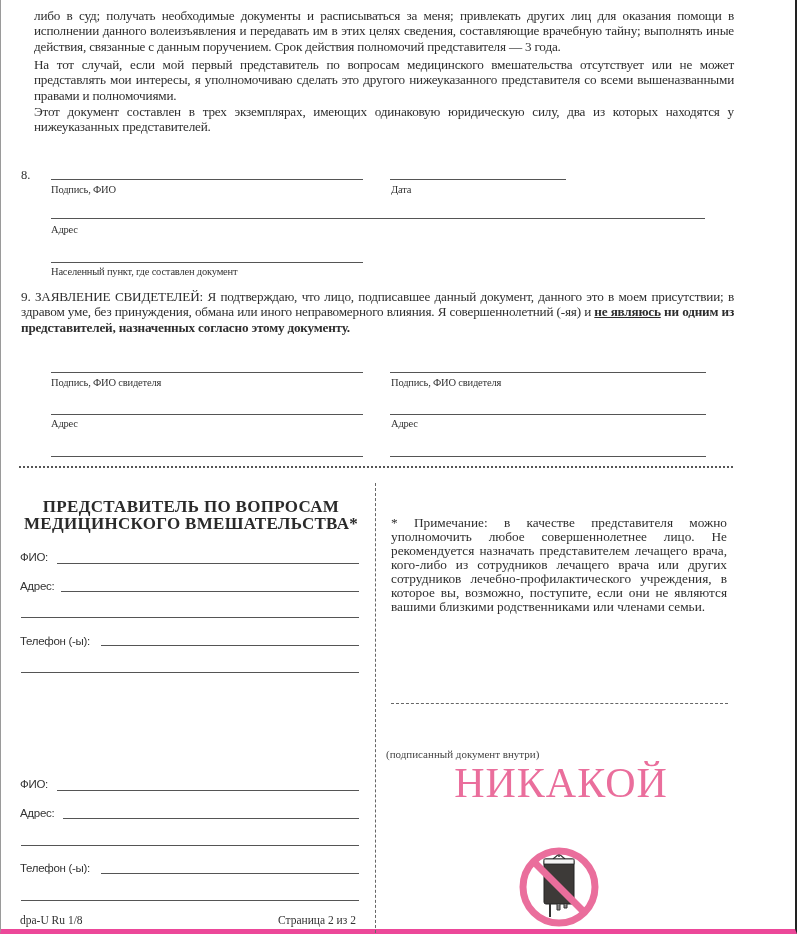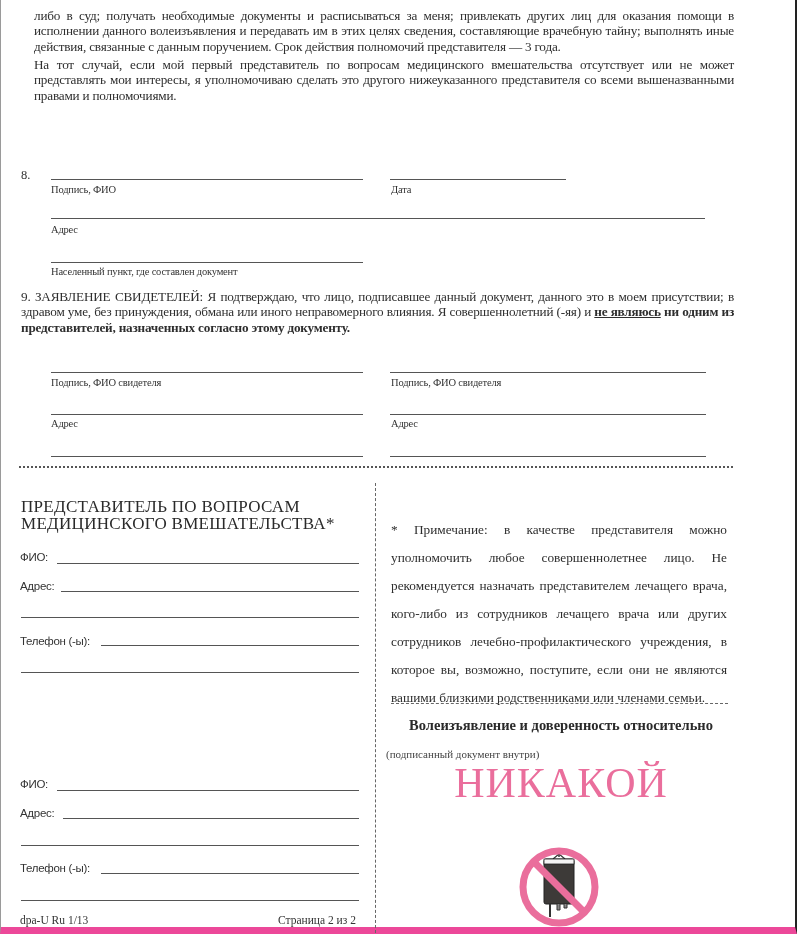--- a/index.html
+++ b/index.html
@@ -1,42 +1,43 @@
 <!DOCTYPE html>
 <html><head>
 <meta charset="utf-8">
 <style>
   html, body { margin:0; padding:0; background:#ffffff; }
   body { width:800px; height:940px; position:relative; overflow:hidden; color:#2a2a2a;
          font-family:"Liberation Serif","DejaVu Serif",serif; }
   .page { position:absolute; left:0; top:0; width:797px; height:934px;
-          border-left:1px solid #9a9a9a; border-right:2px solid #222; border-bottom:7px solid #ec4899; box-sizing:border-box; }
+          border-left:1px solid #9a9a9a; border-right:2px solid #222; border-bottom:5px solid #ec4899; box-sizing:border-box; }
   .para { position:absolute; left:33px; width:700px; font-size:13.2px; line-height:15.3px;
           text-align:justify; letter-spacing:-0.2px; font-family:"Liberation Sans Narrow","Liberation Serif",serif; color:#2e2e2e; }
   .line { position:absolute; height:1px; background:#555; }
   .lbl { position:absolute; font-size:10.5px; color:#333; letter-spacing:-0.2px; }
   .num { position:absolute; font-size:12.5px; color:#333; }
   .dash-h { position:absolute; border-top:2px dotted #555; height:0; }
   .dash-v { position:absolute; border-left:1.5px dashed #666; width:0; }
-  .rep-title { position:absolute; font-weight:normal; font-size:17px; line-height:17px; color:#2a2a2a; letter-spacing:0.3px; }
+  .rep-title { position:absolute; font-weight:bold; text-align:center; font-size:17px; line-height:17px; color:#2a2a2a; letter-spacing:0.3px; }
   .field-lbl { position:absolute; font-size:11.5px; color:#333; font-family:Liberation Sans, sans-serif; letter-spacing:-0.3px; }
-  .note { position:absolute; left:390px; width:336px; font-size:13.3px; line-height:28px; text-align:justify; color:#2e2e2e; }
+  .note { position:absolute; left:390px; width:336px; font-size:13.3px; line-height:14px; text-align:justify; color:#2e2e2e; }
   .brand-title { position:absolute; left:385px; width:350px; text-align:center; font-weight:bold; font-size:14.5px; line-height:15px; color:#2a2a2a; }
   .brand-sub { position:absolute; left:385px; width:350px; text-align:left; font-size:11px; color:#444; }
   .pink { position:absolute; left:385px; width:350px; text-align:center; color:#ea6e9c; font-size:42px; line-height:42px; letter-spacing:1px; }
   .footer { position:absolute; font-size:11.5px; color:#333; font-family:"Liberation Serif",serif; }
   u { text-decoration:underline; }
 </style>
 </head>
 <body>
 
 <div class="page">
 
   <div class="para" style="top:8px;">либо в суд; получать необходимые документы и расписываться за меня; привлекать других лиц для оказания помощи в исполнении данного волеизъявления и передавать им в этих целях сведения, составляющие врачебную тайну; выполнять иные действия, связанные с данным поручением. Срок действия полномочий представителя — 3 года.</div>
   <div class="para" style="top:57px;">На тот случай, если мой первый представитель по вопросам медицинского вмешательства отсутствует или не может представлять мои интересы, я уполномочиваю сделать это другого нижеуказанного представителя со всеми вышеназванными правами и полномочиями.</div>
+  <div class="para" style="top:104px;">Этот документ составлен в трех экземплярах, имеющих одинаковую юридическую силу, два из которых находятся у нижеуказанных представителей.</div>
 
   <div class="num" style="left:20px; top:168px;">8.</div>
   <div class="line" style="left:50px; top:179px; width:312px;"></div>
   <div class="lbl" style="left:50px; top:184px;">Подпись, ФИО</div>
   <div class="line" style="left:389px; top:179px; width:176px;"></div>
   <div class="lbl" style="left:390px; top:184px;">Дата</div>
   <div class="line" style="left:50px; top:218px; width:654px;"></div>
   <div class="lbl" style="left:50px; top:224px;">Адрес</div>
   <div class="line" style="left:50px; top:262px; width:312px;"></div>
   <div class="lbl" style="left:50px; top:266px;">Населенный пункт, где составлен документ</div>
@@ -75,21 +76,20 @@
   <div class="line" style="left:60px; top:591px; width:298px;"></div>
   <div class="line" style="left:20px; top:617px; width:338px;"></div>
   <div class="field-lbl" style="left:19px; top:635px;">Телефон (-ы):</div>
   <div class="line" style="left:100px; top:645px; width:258px;"></div>
   <div class="line" style="left:20px; top:672px; width:338px;"></div>
 
   <div class="note" style="top:516px;">* Примечание: в качестве представителя можно уполномочить любое совершеннолетнее лицо. Не рекомендуется назначать представителем лечащего врача, кого-либо из сотрудников лечащего врача или других сотрудников лечебно-профилактического учреждения, в которое вы, возможно, поступите, если они не являются вашими близкими родственниками или членами семьи.</div>
 
   <div class="dash-h" style="left:390px; top:703px; width:337px; border-top:1.5px dashed #666;"></div>
   <div class="brand-title" style="top:718px;">
-    <div>Волеизъявление и доверенность относительно</div>
   </div>
   <div class="brand-sub" style="top:748px;">(подписанный документ внутри)</div>
   <div class="pink" style="top:762px;">НИКАКОЙ</div>
 
   <div style="position:absolute; left:516px; top:845px; width:84px; height:84px;">
     <svg width="84" height="84" viewBox="0 0 84 84">
       <line x1="42" y1="6" x2="42" y2="12" stroke="#333" stroke-width="1.5"></line>
       <line x1="36" y1="14" x2="42" y2="9" stroke="#333" stroke-width="1.2"></line>
       <line x1="48" y1="14" x2="42" y2="9" stroke="#333" stroke-width="1.2"></line>
       <rect x="27" y="14" width="30" height="45" rx="2" fill="#3d3a38" stroke="#222" stroke-width="1"></rect>
@@ -104,15 +104,15 @@
 
   <div class="field-lbl" style="left:19px; top:778px;">ФИО:</div>
   <div class="line" style="left:56px; top:790px; width:302px;"></div>
   <div class="field-lbl" style="left:19px; top:807px;">Адрес:</div>
   <div class="line" style="left:62px; top:818px; width:296px;"></div>
   <div class="line" style="left:20px; top:845px; width:338px;"></div>
   <div class="field-lbl" style="left:19px; top:862px;">Телефон (-ы):</div>
   <div class="line" style="left:100px; top:873px; width:258px;"></div>
   <div class="line" style="left:20px; top:900px; width:338px;"></div>
 
-  <div class="footer" style="left:19px; top:914px;">dpa-U Ru  1/13</div>
+  <div class="footer" style="left:19px; top:914px;">dpa-U Ru  1/8</div>
   <div class="footer" style="left:277px; top:914px;">Страница 2 из 2</div>
 </div>
 
 </body></html>

